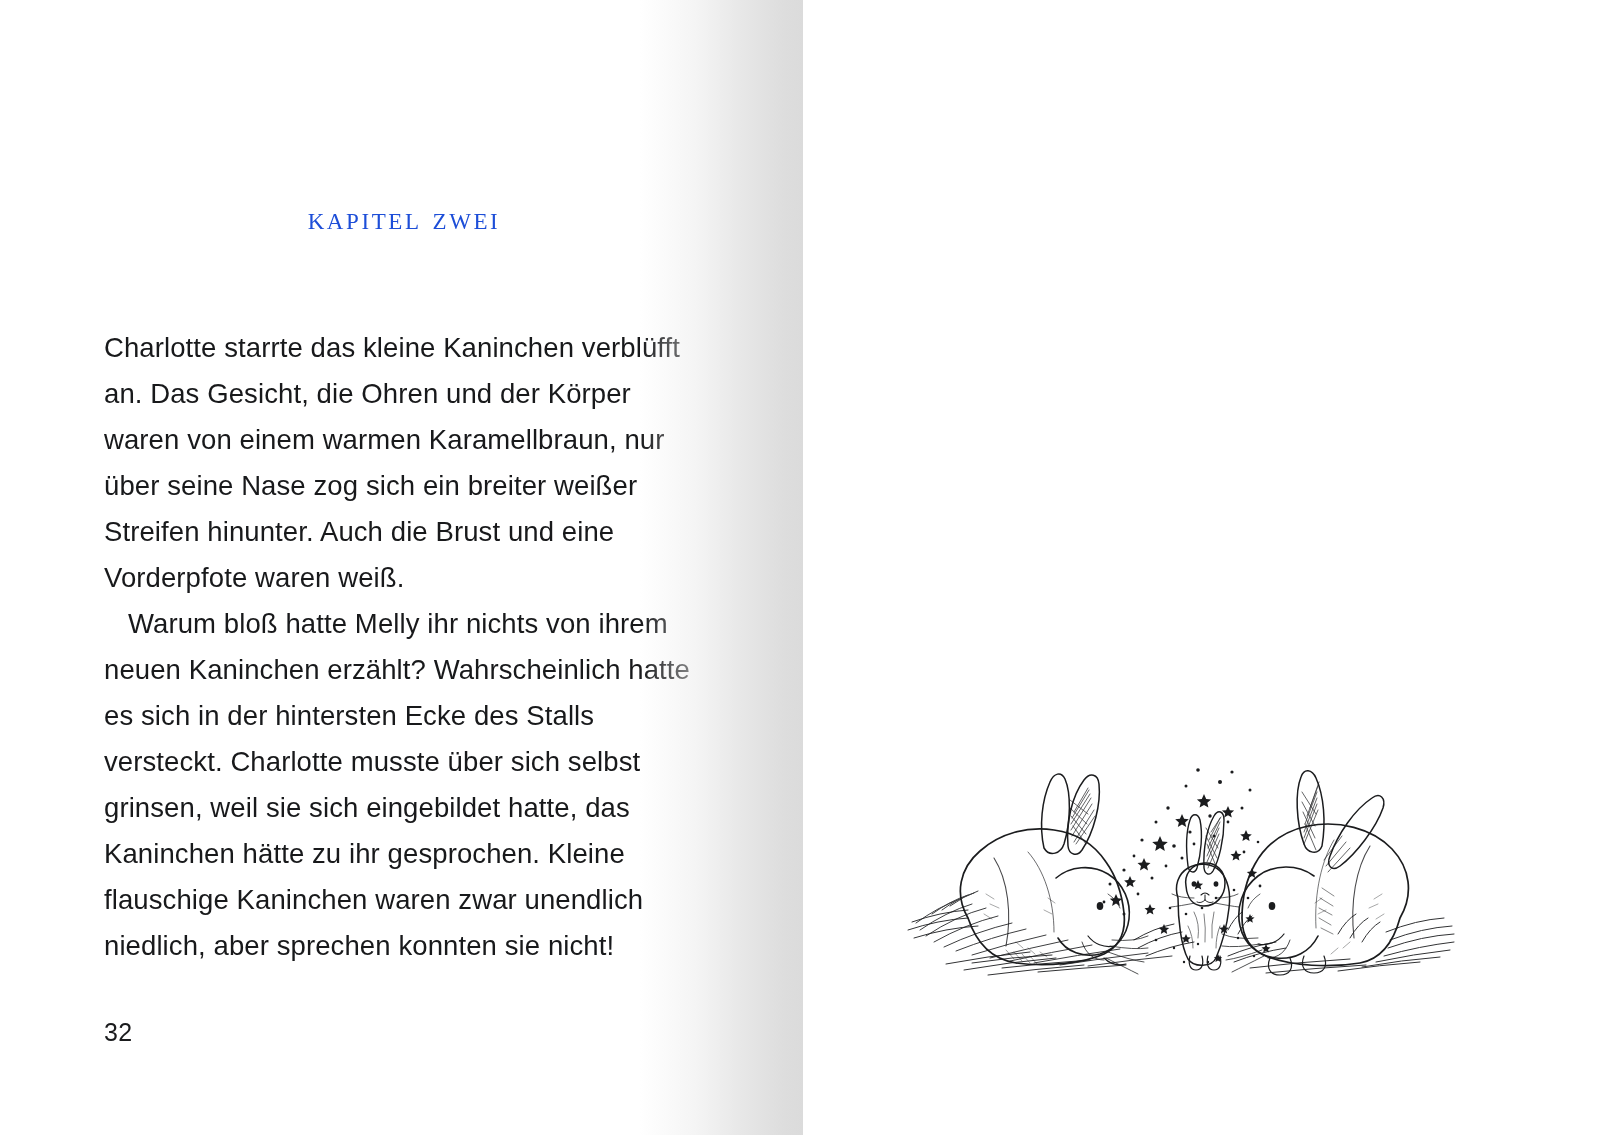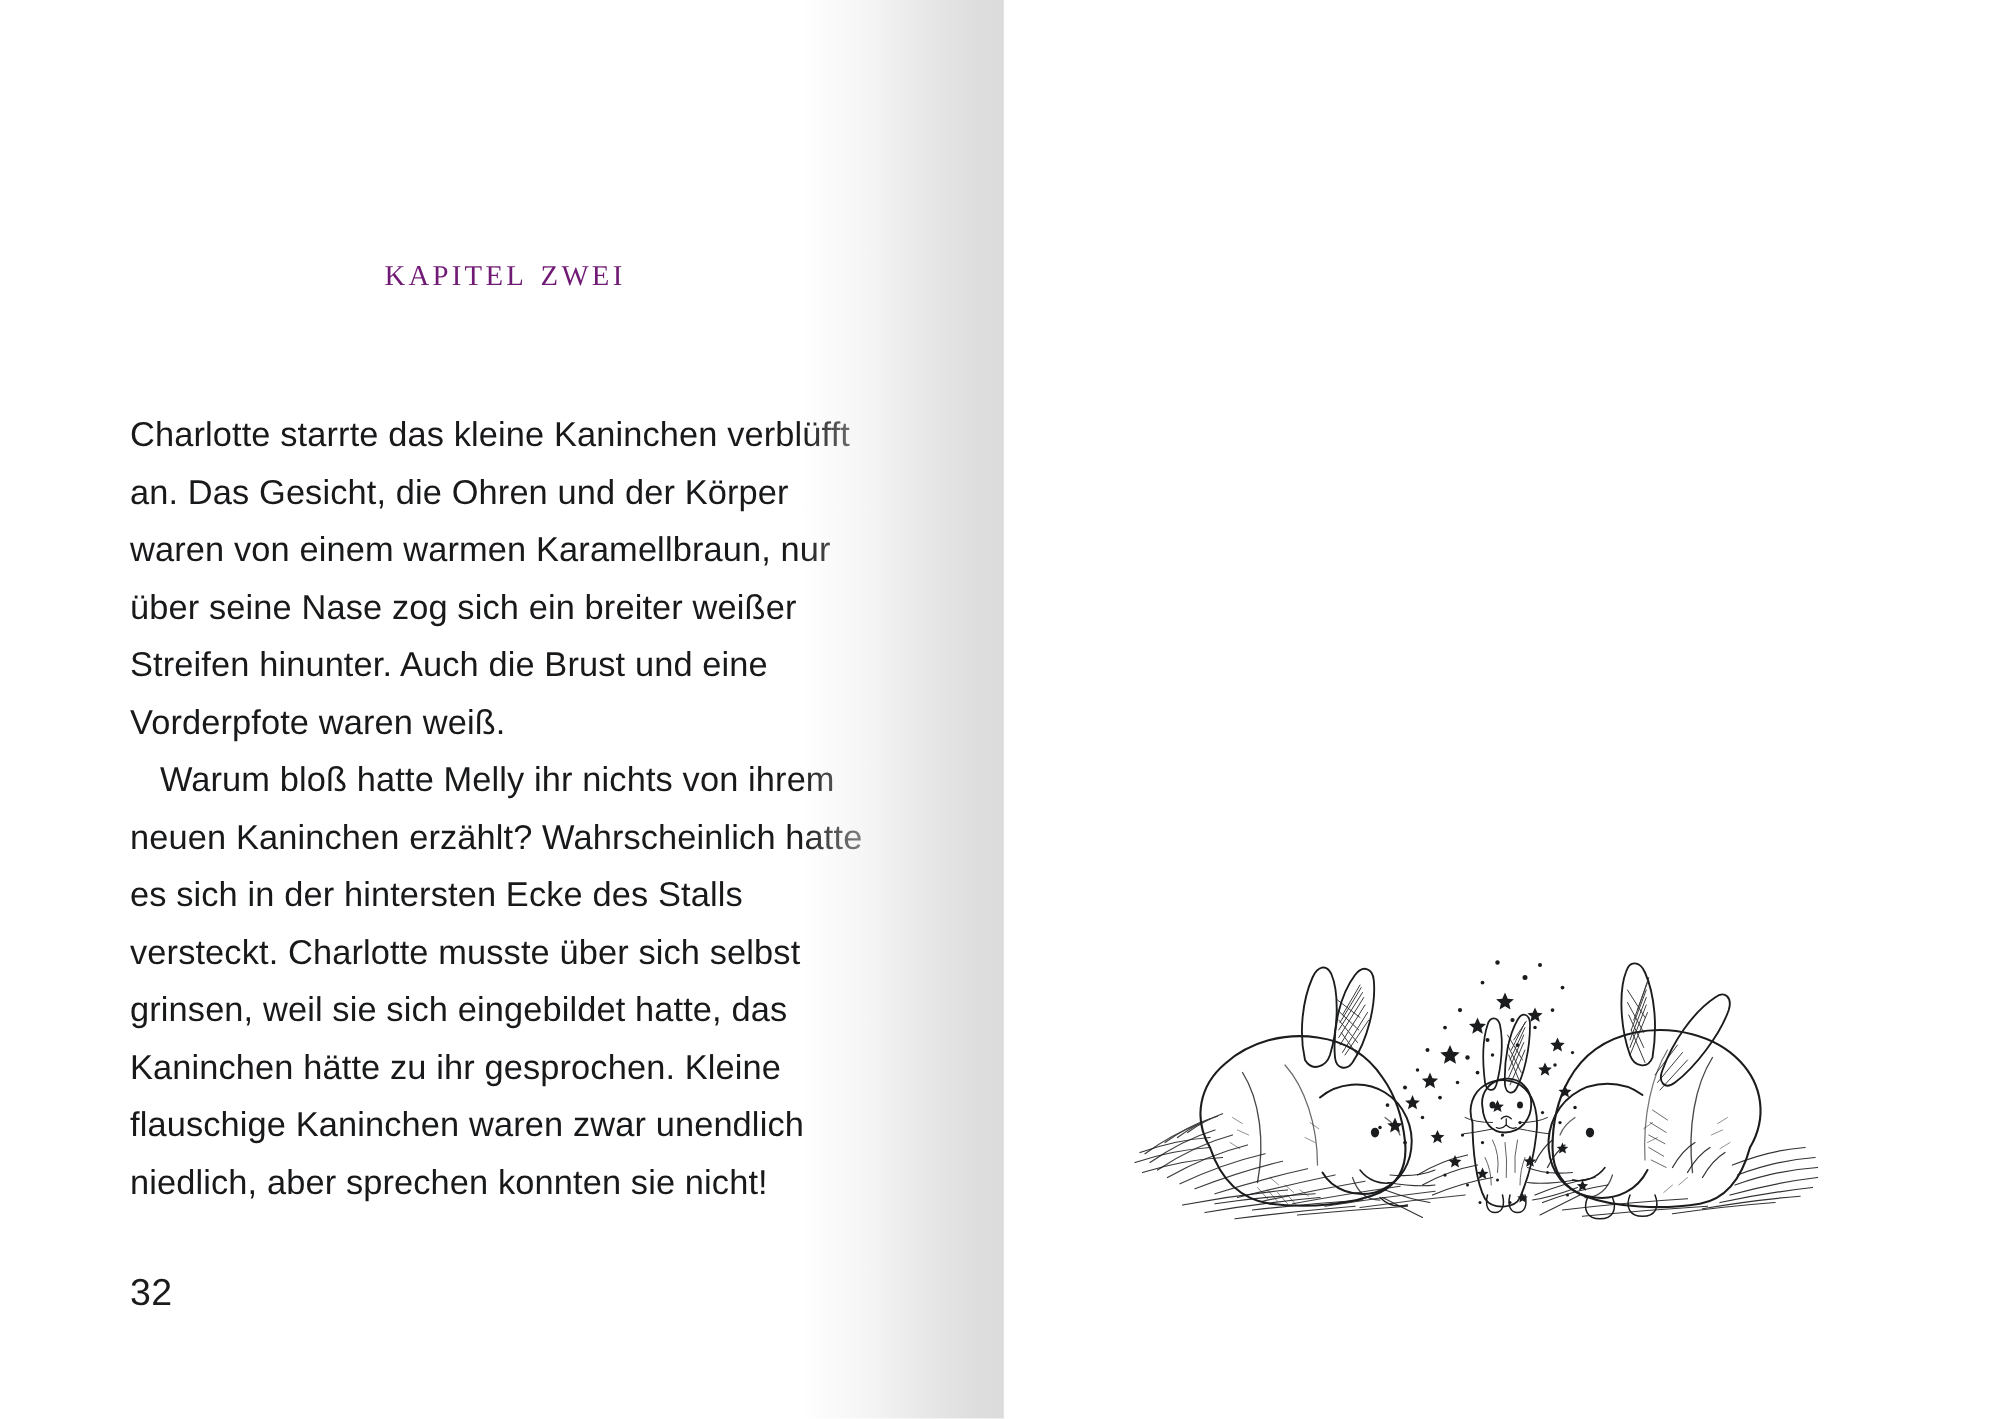--- a/index.html
+++ b/index.html
@@ -71,33 +71,33 @@
   .chapter-heading {
     position: absolute;
     left: 104px;
     top: 198px;
     width: 600px;
     text-align: center;
     font-family: "Liberation Serif", serif;
     font-size: 33px;
     line-height: 40px;
     letter-spacing: 2.6px;
-    color: #701a75;
+    color: #1d4ed8;
     font-variant: small-caps;
     text-transform: lowercase;
     white-space: nowrap;
   }
 
   
   .folio {
     position: absolute;
     left: 104px;
     top: 1018px;
     font-family: "Liberation Sans", sans-serif;
-    font-size: 30px;
+    font-size: 25px;
     color: #1a1b1d;
     letter-spacing: 0.4px;
   }
 
   
   .illustration {
     position: absolute;
     left: 95px;
     top: 18px;
     width: 575px;

